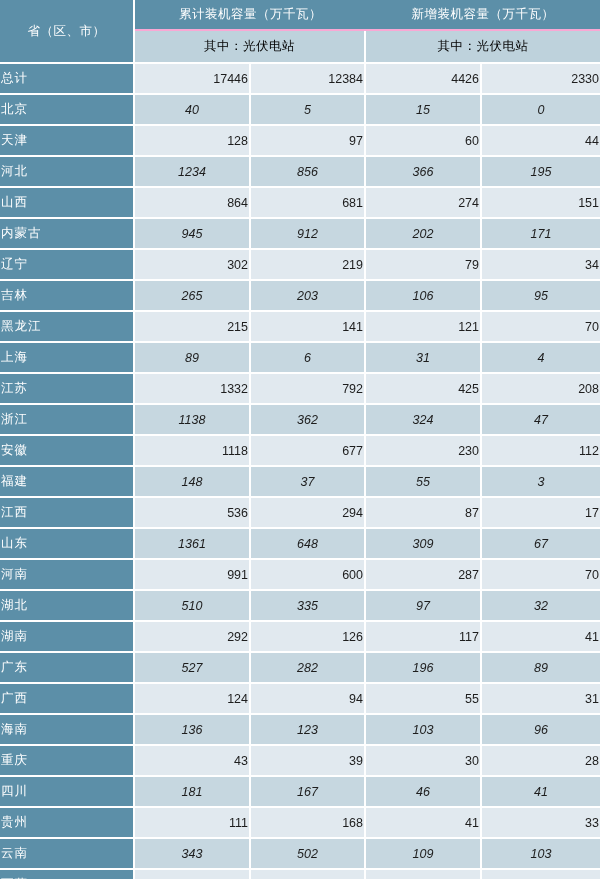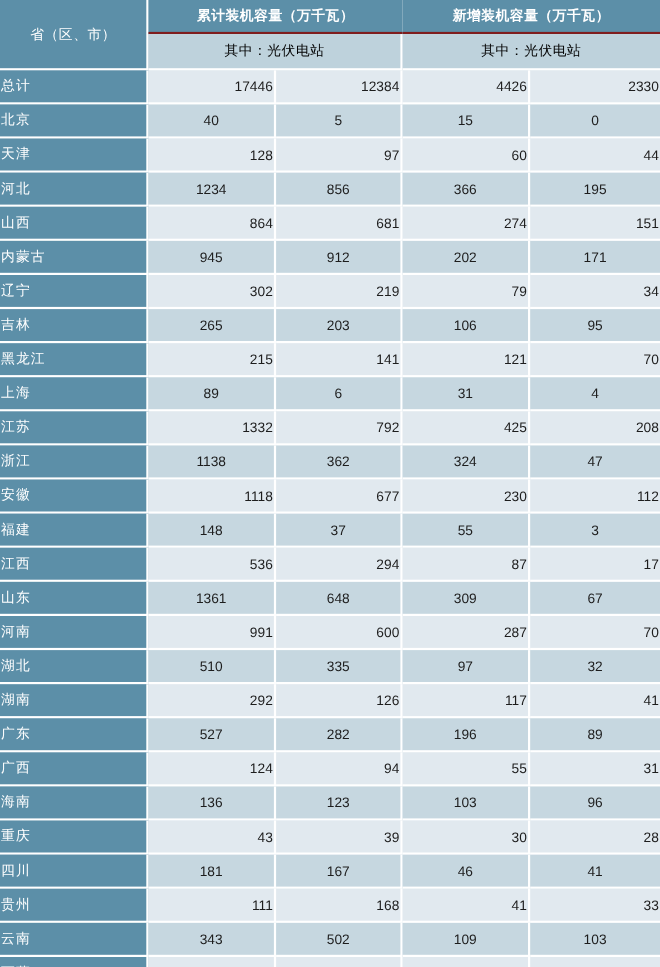--- a/index.html
+++ b/index.html
@@ -33,25 +33,25 @@
   col.c-v1   { width: 116px; }
   col.c-v2   { width: 115px; }
   col.c-v3   { width: 116px; }
   col.c-v4   { width: 118px; }
 
   
   th.h-top {
     background: #5c8fa8;
     color: #ffffff;
     font-size: 12.5px;
-    font-weight: bold;
+    font-weight: normal;
     height: 27px;
     text-align: center;
     vertical-align: middle;
-    border-bottom: 2px solid #7f1d1d;
+    border-bottom: 2px solid #f9a8d4;
     letter-spacing: 0.5px;
   }
   th.h-prov {
     background: #5c8fa8;
     color: #ffffff;
     font-size: 12.5px;
     font-weight: normal;
     vertical-align: middle;
     border-bottom: 2px solid #ffffff;
     border-right: 2px solid #ffffff;
@@ -90,21 +90,21 @@
     font-size: 12.5px;
     text-align: center;
     vertical-align: middle;
     height: 27px;
     border-bottom: 2px solid #ffffff;
     border-right: 2px solid #ffffff;
   }
   td.val.last { border-right: none; }
 
   tr.row-a td.val { background: #e1e9ef; text-align: right; }
-  tr.row-b td.val { background: #c6d7e0; }
+  tr.row-b td.val { background: #c6d7e0; font-style: italic; }
 </style>
 </head>
 <body>
 
 <div id="table-wrap">
   <table class="data-table">
     <colgroup>
       <col class="c-prov">
       <col class="c-v1">
       <col class="c-v2">

